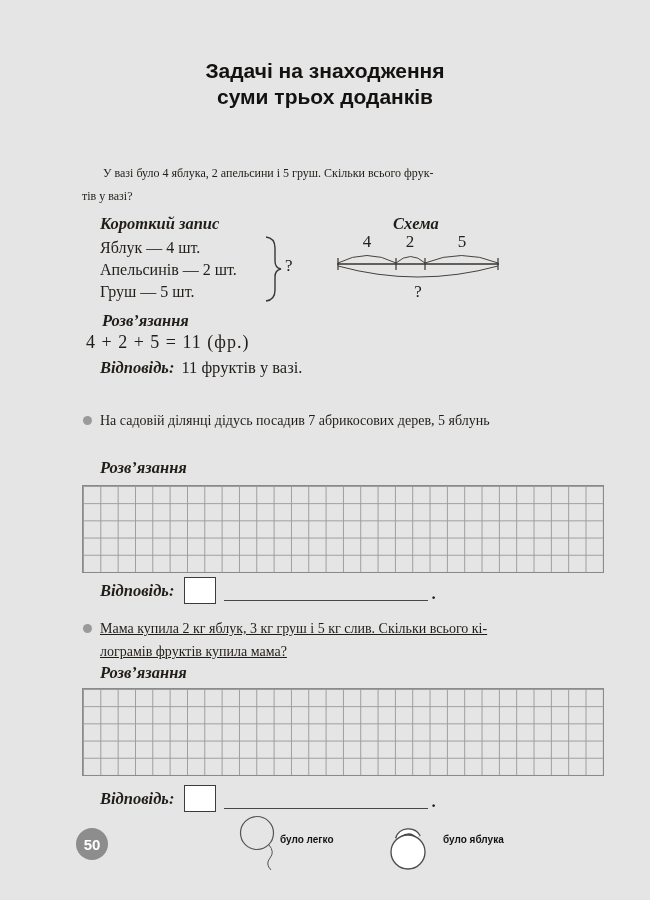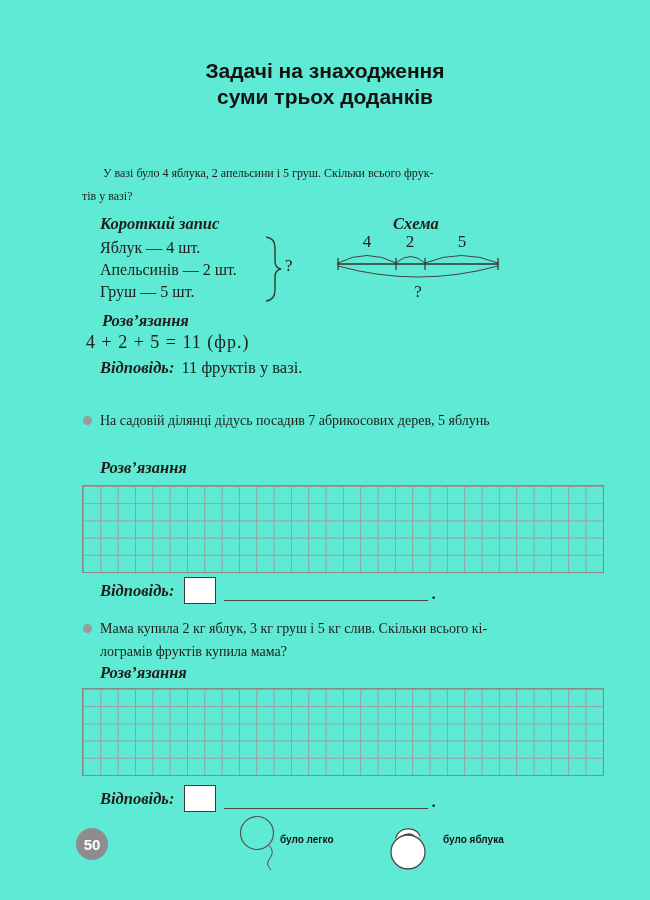--- a/index.html
+++ b/index.html
@@ -1,17 +1,17 @@
 <!DOCTYPE html>
 <html><head>
 <meta charset="utf-8">
 <style>
   html,body{margin:0;padding:0;background:#fff;}
   .page{
-    position:relative;width:650px;height:900px;background:#5eead4;overflow:hidden;
+    position:relative;width:650px;height:900px;background:#e5e5e5;overflow:hidden;
     font-family:"Liberation Serif",serif;color:var(--text,#211d18);
   }
   .title{
     position:absolute;top:58px;left:0;right:0;text-align:center;
     font-family:"Liberation Sans",sans-serif;font-weight:bold;font-size:21px;line-height:26px;color:#141210;
   }
   .ital-head{font-style:italic;font-weight:bold;font-size:16.5px;}
   .sample-heading{position:absolute;left:100px;top:133px;}
   .problem{position:absolute;left:82px;top:162px;width:500px;font-size:12px;line-height:23px;}
   .problem .l1{display:block;text-indent:21px;white-space:nowrap;}
@@ -118,21 +118,21 @@
   <div class="ital-head sol-head-task" style="top:458px;">Розв’язання</div>
   <div class="grid" style="top:485px;"></div>
   <div class="answer-row" style="top:574px;">
     <span class="albl">Відповідь:</span>
     <span class="abox"></span>
     <span class="aline"></span>
     <span class="adot">.</span>
   </div>
 
   <div class="bullet" style="top:624px;"></div>
-  <div class="task-text" style="top:617px;">
+  <div class="task-text" style="top:617px;text-decoration:underline;">
     <span>Мама купила 2 кг яблук, 3 кг груш і 5 кг слив. Скільки всього кі-</span>
     <span>лограмів фруктів купила мама?</span>
   </div>
   <div class="ital-head sol-head-task" style="top:663px;">Розв’язання</div>
   <div class="grid" style="top:688px;"></div>
   <div class="answer-row" style="top:782px;">
     <span class="albl">Відповідь:</span>
     <span class="abox"></span>
     <span class="aline"></span>
     <span class="adot">.</span>

